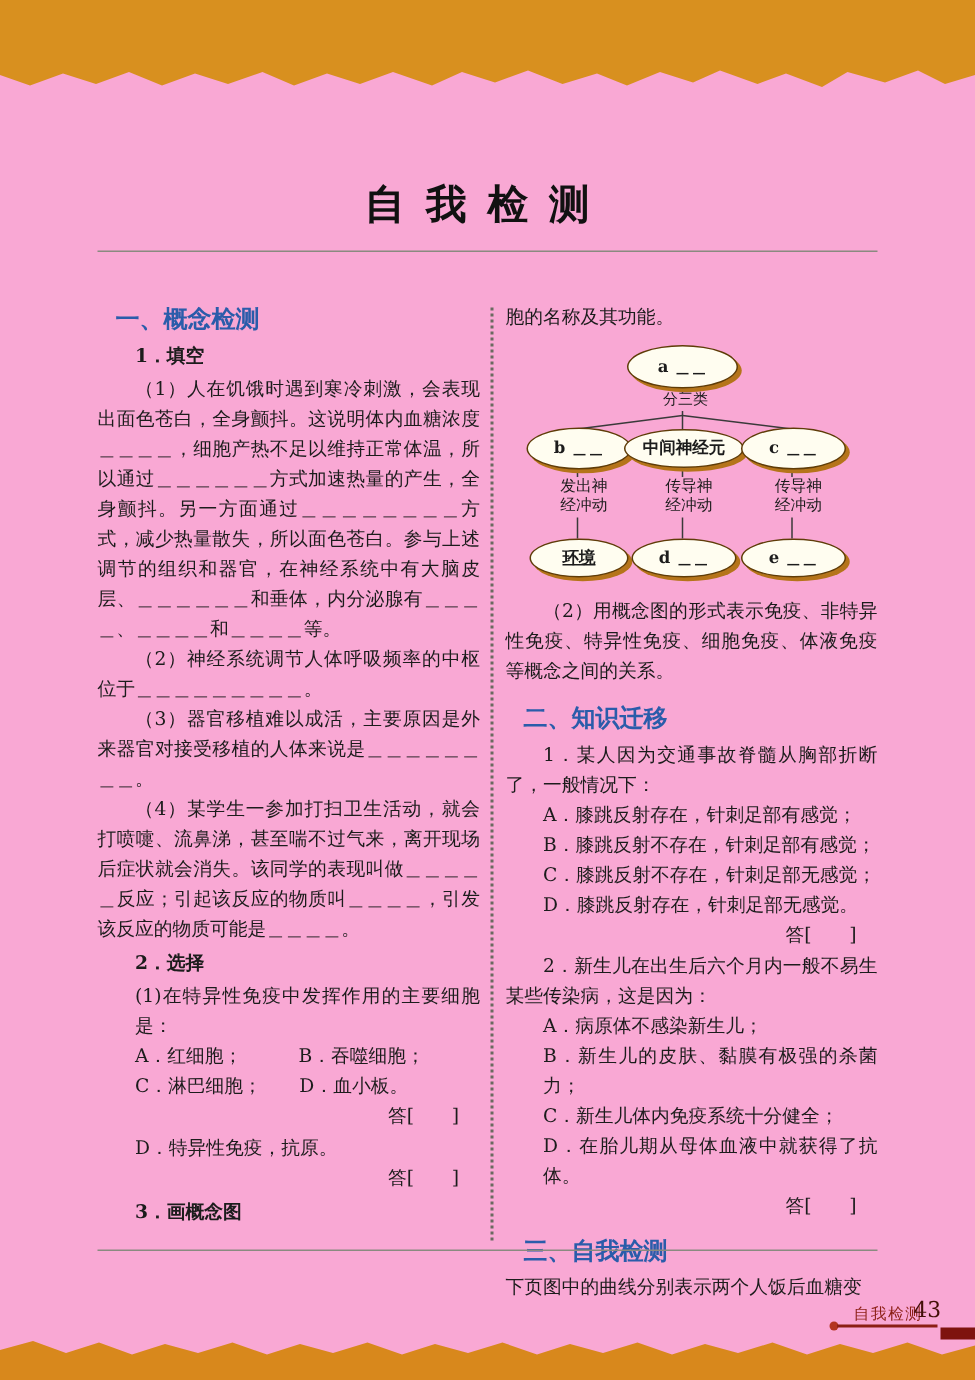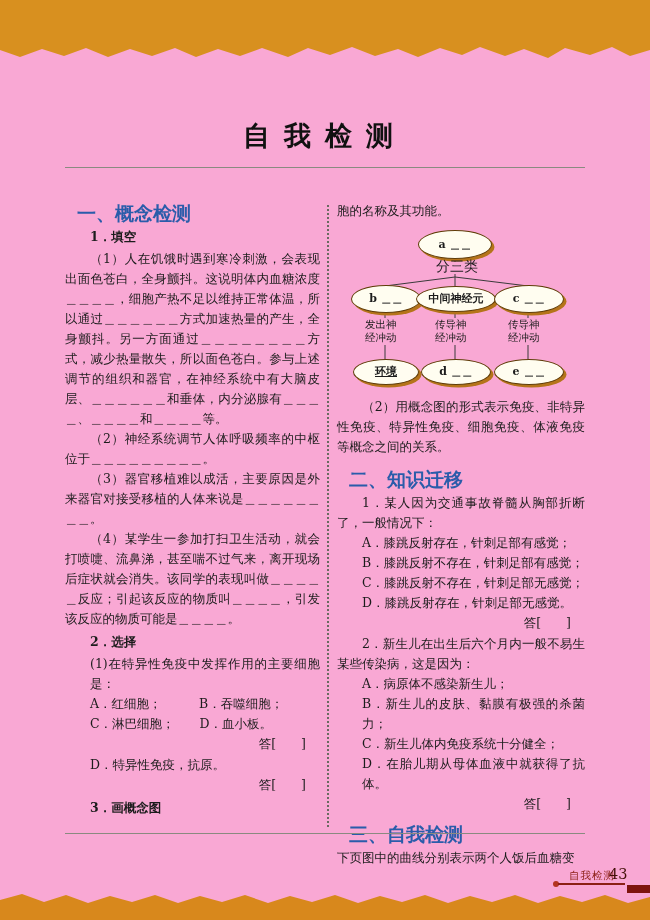--- a/index.html
+++ b/index.html
@@ -11,35 +11,35 @@
   svg.band.bottom{bottom:0;}
   .title{position:absolute;top:118px;left:0;width:100%;text-align:center;
          font-size:27px;font-weight:bold;letter-spacing:14px;color:#111;}
   .rule{position:absolute;left:65px;width:520px;height:0;border-top:1px solid #8a8a80;}
   .title-rule{top:167px;}
   .bottom-rule{top:833px;}
   .content{position:absolute;top:201px;left:65px;width:520px;display:flex;}
   .col{width:255px;font-size:12.5px;line-height:20px;text-align:justify;}
   .col.rightcol{width:248px;}
   .divider{width:0;border-left:2px dotted #6a6a60;margin:4px 8px 0 7px;height:622px;}
-  .h-blue{color:#2a5caa;font-weight:bold;font-size:19px;padding-left:12px;margin:2px 0 4px 0;}
+  .h-blue{color:#2a5caa;font-weight:bold;font-size:16px;padding-left:12px;margin:2px 0 4px 0;}
   .h-sub{font-weight:bold;margin:3px 0 2px 0;padding-left:25px;}
   p{margin:0;text-indent:2em;}
   p.noindent{text-indent:0;}
   .optline{padding-left:25px;text-indent:0;margin:0;}
   .ansline{text-align:right;padding-right:14px;margin:0 0 1px 0;}
   
   .diagram{position:relative;width:248px;height:160px;margin:7px 0 9px 0;}
   .diagram svg{position:absolute;left:0;top:0;}
   .node{position:absolute;background:#fffdf0;border:1.3px solid #5f3c08;border-radius:50%;
         box-shadow:2.5px 2.5px 0 #b5741a;display:flex;align-items:center;justify-content:center;
         font-weight:bold;font-size:11px;line-height:12px;white-space:nowrap;}
   .branch-label{position:absolute;left:98px;top:32px;width:44px;text-align:center;
-        font-size:14px;line-height:14px;font-family:Liberation Mono, monospace;}
-  .edge-label{position:absolute;top:90px;width:40px;text-align:left;font-size:10.5px;
+        font-size:10px;line-height:14px;}
+  .edge-label{position:absolute;top:90px;width:40px;text-align:right;font-size:10.5px;
         line-height:13px;}
   
   .footer-dot{position:absolute;left:553px;top:881px;width:6px;height:6px;border-radius:50%;
         background:#b33420;}
   .footer-line{position:absolute;left:558px;top:883px;width:67px;height:2px;background:#8b1f14;}
   .footer-label{position:absolute;left:569px;top:869px;font-size:10.5px;color:#8b1f14;
         letter-spacing:1px;}
   .footer-num{position:absolute;left:609px;top:866px;font-size:14.5px;font-weight:normal;color:#431008;}
   .footer-bar{position:absolute;left:627px;top:885px;width:23px;height:8px;background:#7e130e;}
 </style>

